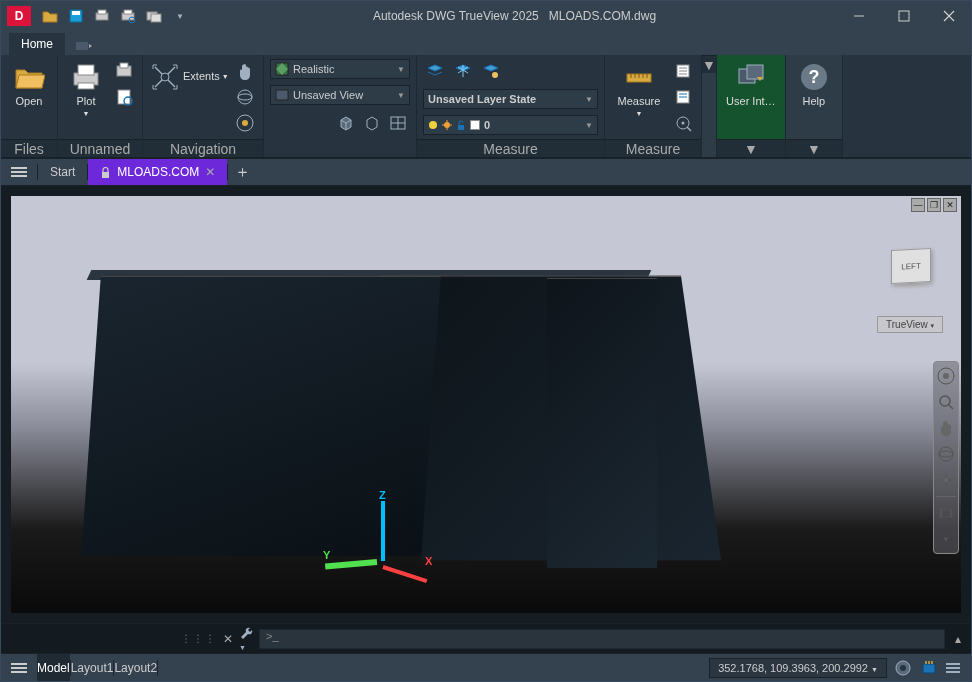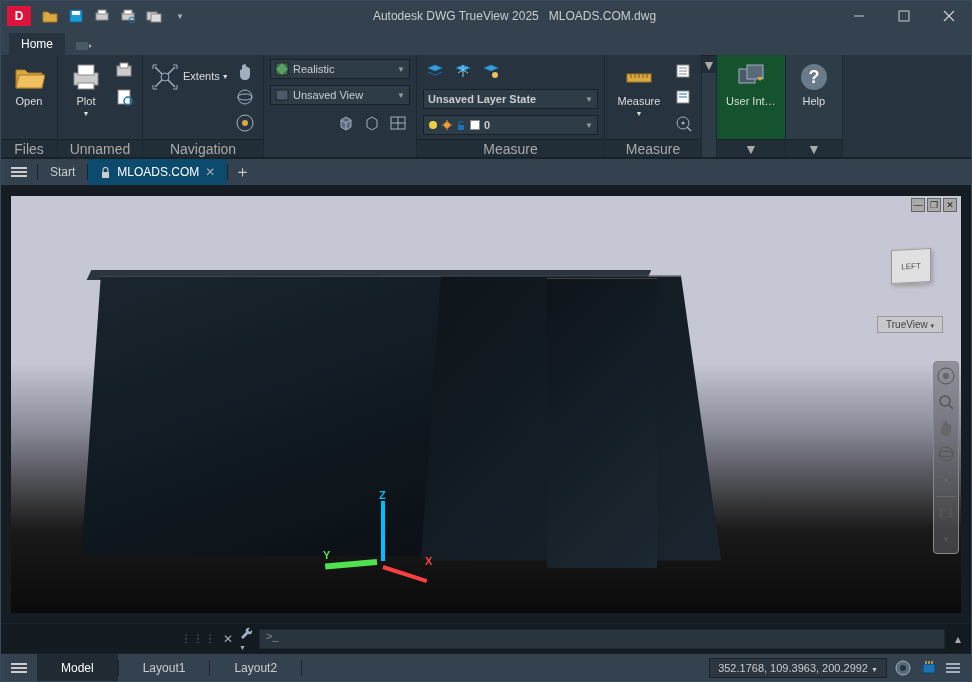--- a/index.html
+++ b/index.html
@@ -35,21 +35,21 @@
   .combo .arrow { font-size: 8px; color: #999; }
   .combo-wide { width: 175px; }
 
   .layer-ctl { display: flex; align-items: center; gap: 4px; width: 175px; height: 20px; background: #2e3c48; border: 1px solid #1a2229; padding: 0 4px; font-size: 11px; color: #ccc; }
   .swatch { width: 10px; height: 10px; background: #fff; border: 1px solid #888; }
 
   
   .doctabs { height: 28px; background: #34424f; display: flex; align-items: center; border-top: 1px solid #1a2229; border-bottom: 1px solid #1a2229; }
   .doctab-menu { width: 36px; display: flex; align-items: center; justify-content: center; cursor: pointer; color: #ccc; }
   .doc-tab { padding: 0 12px; height: 100%; display: flex; align-items: center; gap: 6px; font-size: 12px; cursor: pointer; color: #ccc; }
-  .doc-tab.active { background: #0c4a6e; color: #fff; }
+  .doc-tab.active { background: #6d28d9; color: #fff; }
   .doc-tab .close { font-size: 12px; color: #aaa; }
   .doc-tab-sep { width: 1px; height: 16px; background: #1a2229; }
   .newtab { width: 28px; display: flex; align-items: center; justify-content: center; cursor: pointer; color: #ccc; font-size: 16px; }
 
   
   .viewport-area { flex: 1; background: #151c22; padding: 10px; position: relative; }
   .viewport { width: 100%; height: 100%; position: relative; background: linear-gradient(to bottom, #c6c7d5 0%, #c6c7d5 40%, #8c8e9b 55%, #1a1a1a 80%, #0a0a0a 100%); overflow: hidden; }
   .vp-controls { position: absolute; top: 2px; right: 4px; display: flex; gap: 2px; }
   .vp-ctl { width: 14px; height: 14px; background: #aaa; border: 1px solid #666; font-size: 9px; display: flex; align-items: center; justify-content: center; cursor: pointer; color: #222; }
 
@@ -78,21 +78,21 @@
   .status-row { height: 30px; background: #131a20; display: flex; align-items: center; padding: 0 6px; gap: 6px; border-top: 1px solid #1a2229; }
   .cmd-drag { color: #777; letter-spacing: 2px; font-size: 10px; }
   .cmd-close { color: #aaa; cursor: pointer; }
   .cmd-wrench { color: #a0b0c0; cursor: pointer; }
   .cmd-input { flex: 1; height: 20px; background: #2a343d; border: 1px solid #1e2830; color: #ccc; padding: 0 6px; font-size: 11px; }
   .cmd-arrow { color: #aaa; cursor: pointer; padding: 0 4px; }
   .status-row.spaced { justify-content: flex-start; padding-left: 180px; }
 
   .bottombar { height: 28px; background: #34424f; display: flex; align-items: center; border-top: 1px solid #1a2229; }
   .bb-menu { width: 36px; display: flex; align-items: center; justify-content: center; cursor: pointer; color: #ccc; }
-  .layout-tab { padding: 0 24px; height: 100%; display: flex; align-items: center; font-size: 12px; color: #ccc; cursor: pointer; }
+  .layout-tab { padding: 0 0; height: 100%; display: flex; align-items: center; font-size: 12px; color: #ccc; cursor: pointer; }
   .layout-tab.active { background: #1f2a33; color: #fff; }
   .layout-sep { width: 1px; height: 16px; background: #223; }
   .bb-spacer { flex: 1; }
   .coords { background: #2b3640; padding: 3px 8px; color: #ccc; font-size: 11px; border: 1px solid #1a2229; }
   .bb-icons { display: flex; gap: 2px; padding: 0 4px; }
   .bb-icon { width: 24px; height: 22px; display: flex; align-items: center; justify-content: center; cursor: pointer; }
 
   svg { display: block; }
 </style>
 </head>

